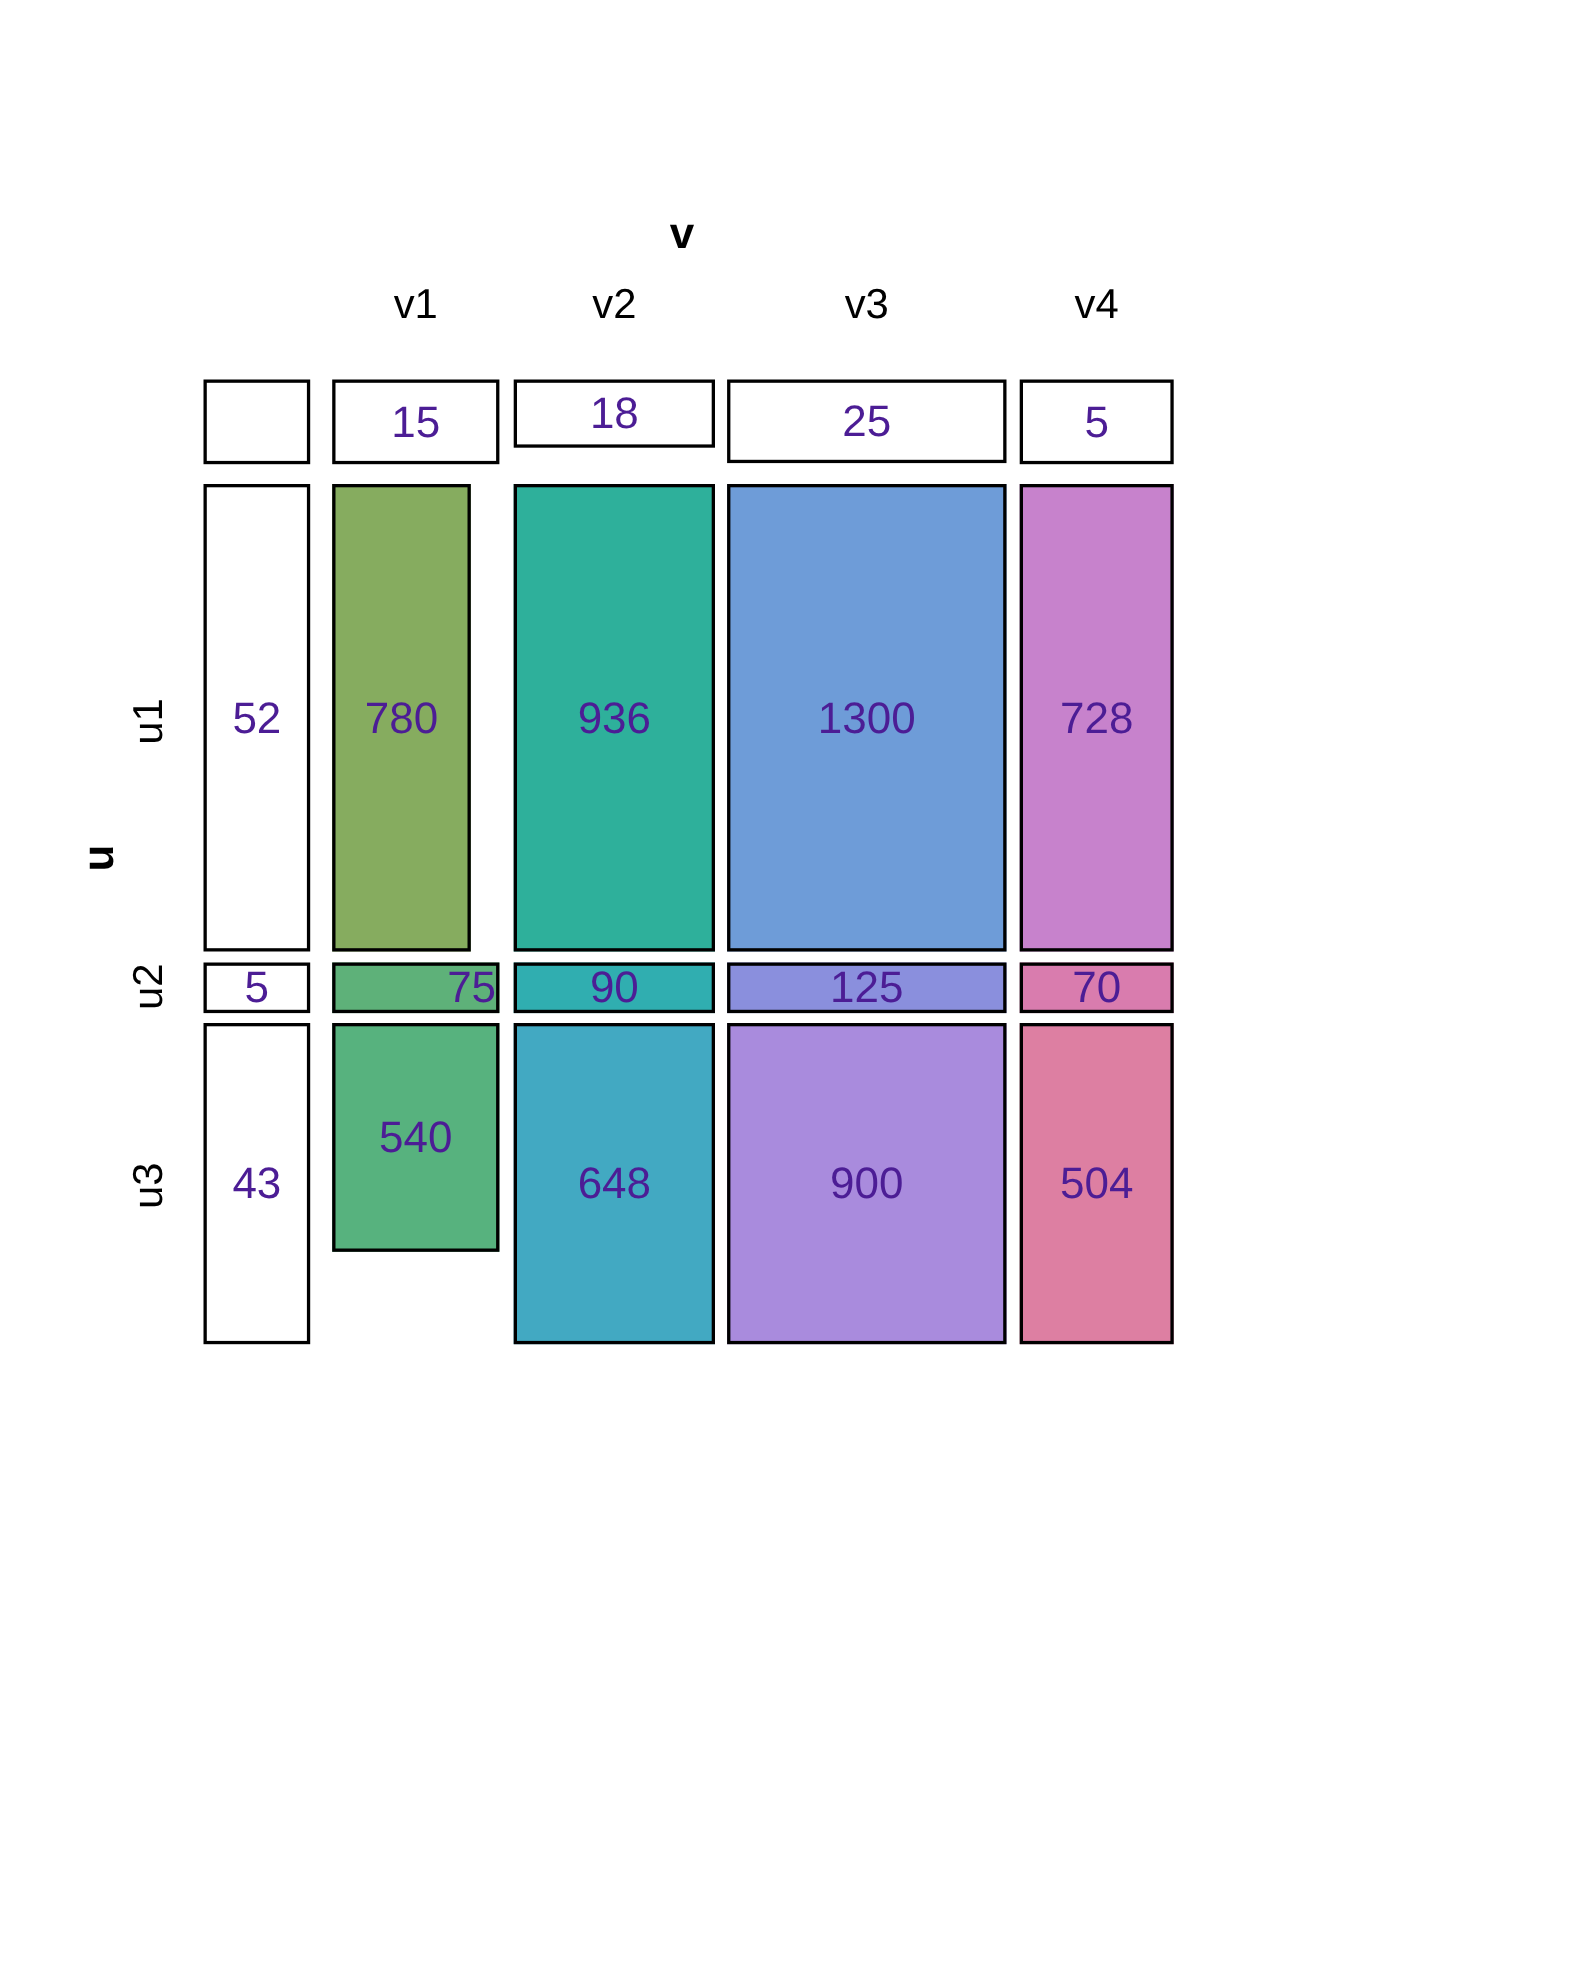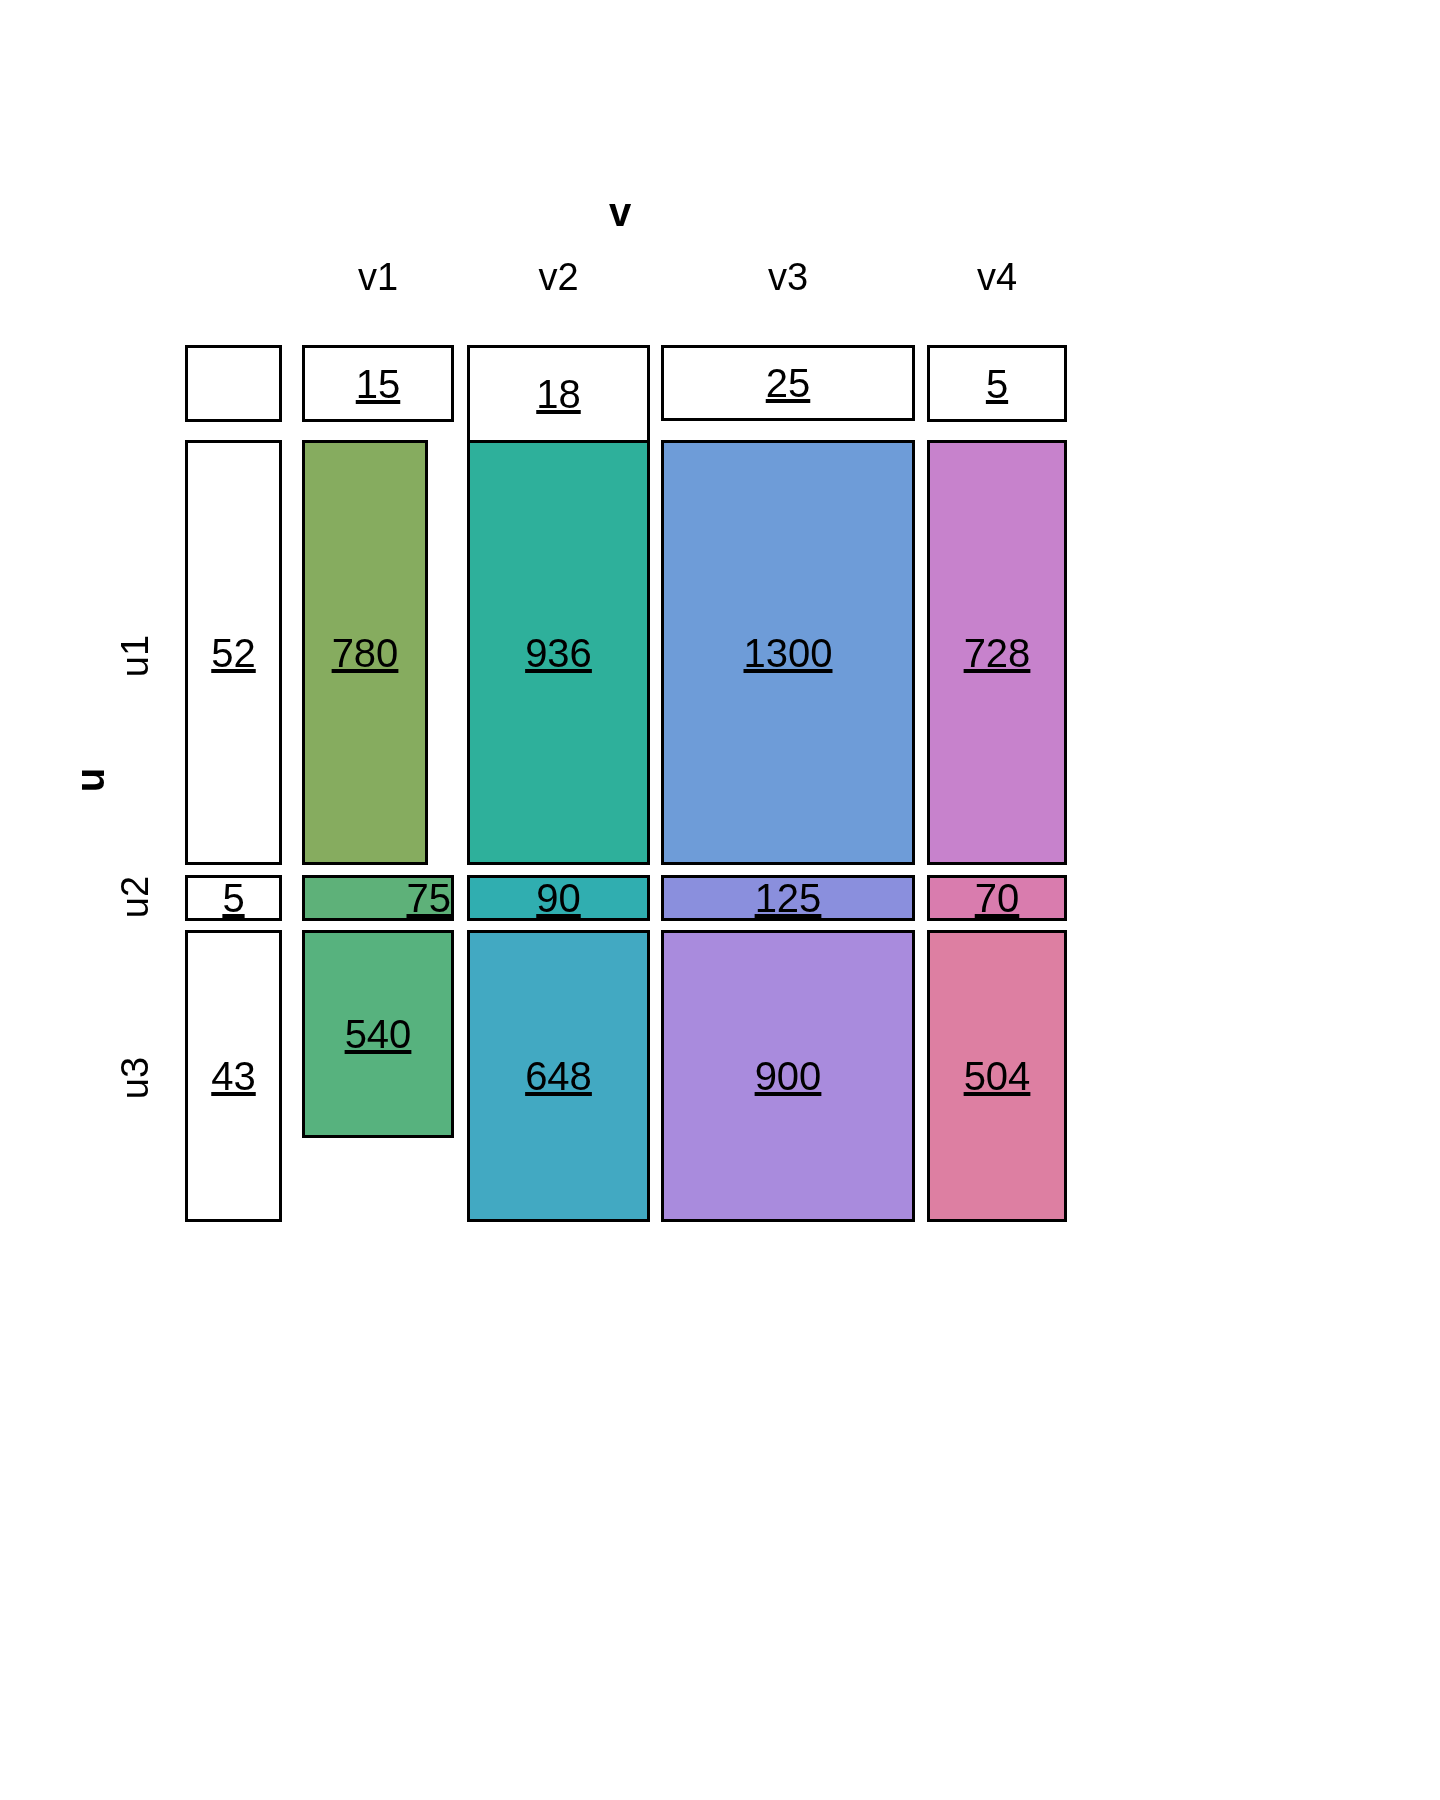--- a/index.html
+++ b/index.html
@@ -68,23 +68,22 @@
     border: 3px solid #000000;
     background: #ffffff;
     display: flex;
     align-items: center;
     justify-content: center;
     overflow: hidden;
   }
   .cell-value {
     font-size: 40px;
     line-height: 1;
-    color: #000000;
+    color: #4c1d95;
     white-space: nowrap;
-    text-decoration: underline;
   }
   .cell.margin-cell {
     background: #ffffff;
   }
 </style>
 </head>
 <body>
 
 <div id="plot">
 
@@ -101,21 +100,21 @@
   <div class="row-label" style="left: 85px; top: 877px; width: 100px; height: 40px; line-height: 40px;">u2</div>
   <div class="row-label" style="left: 85px; top: 1058px; width: 100px; height: 40px; line-height: 40px;">u3</div>
 
   <div class="cell margin-cell empty-cell" style="left: 185px; top: 345px; width: 97px; height: 77px;">
     
   </div>
 
   <div class="cell margin-cell" style="left: 302px; top: 345px; width: 152px; height: 77px;">
     <span class="cell-value">15</span>
   </div>
-  <div class="cell margin-cell" style="left: 467px; top: 345px; width: 183px; height: 98px; justify-content: center;">
+  <div class="cell margin-cell" style="left: 467px; top: 345px; width: 183px; height: 62px; justify-content: center;">
     <span class="cell-value">18</span>
   </div>
   <div class="cell margin-cell" style="left: 661px; top: 345px; width: 254px; height: 76px;">
     <span class="cell-value">25</span>
   </div>
   <div class="cell margin-cell" style="left: 927px; top: 345px; width: 140px; height: 77px;">
     <span class="cell-value">5</span>
   </div>
 
   <div class="cell margin-cell" style="left: 185px; top: 440px; width: 97px; height: 425px;">

